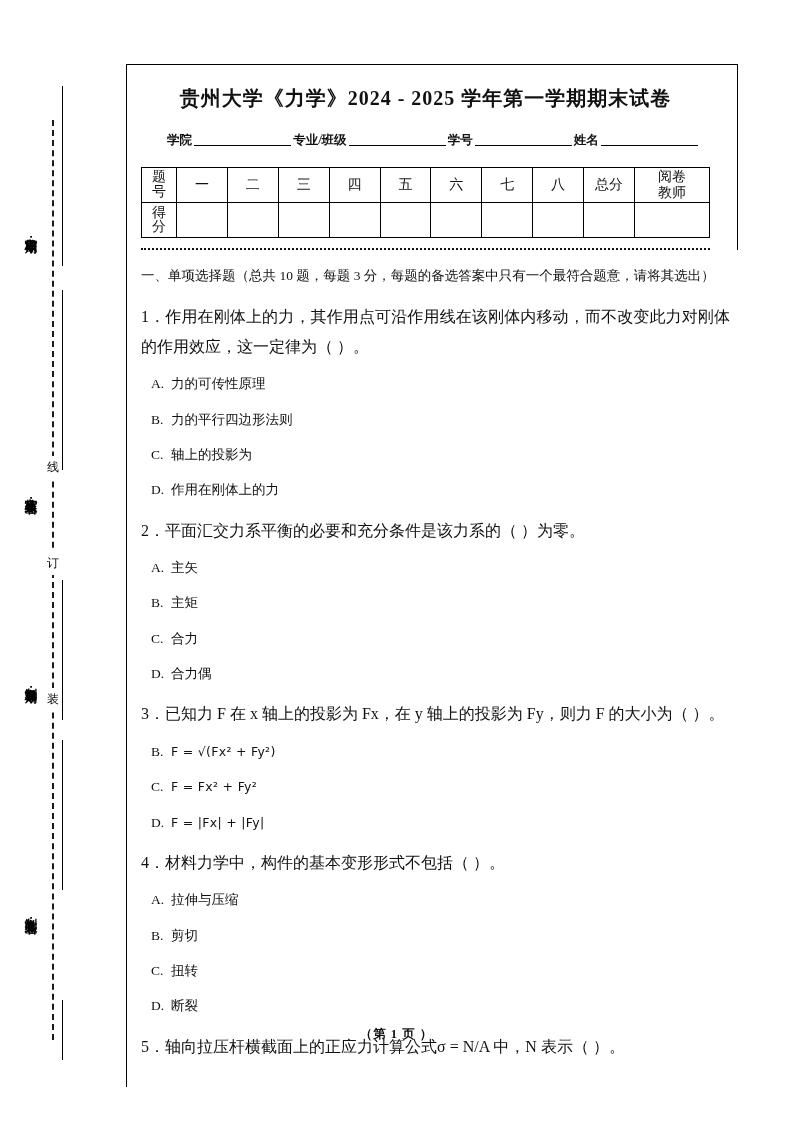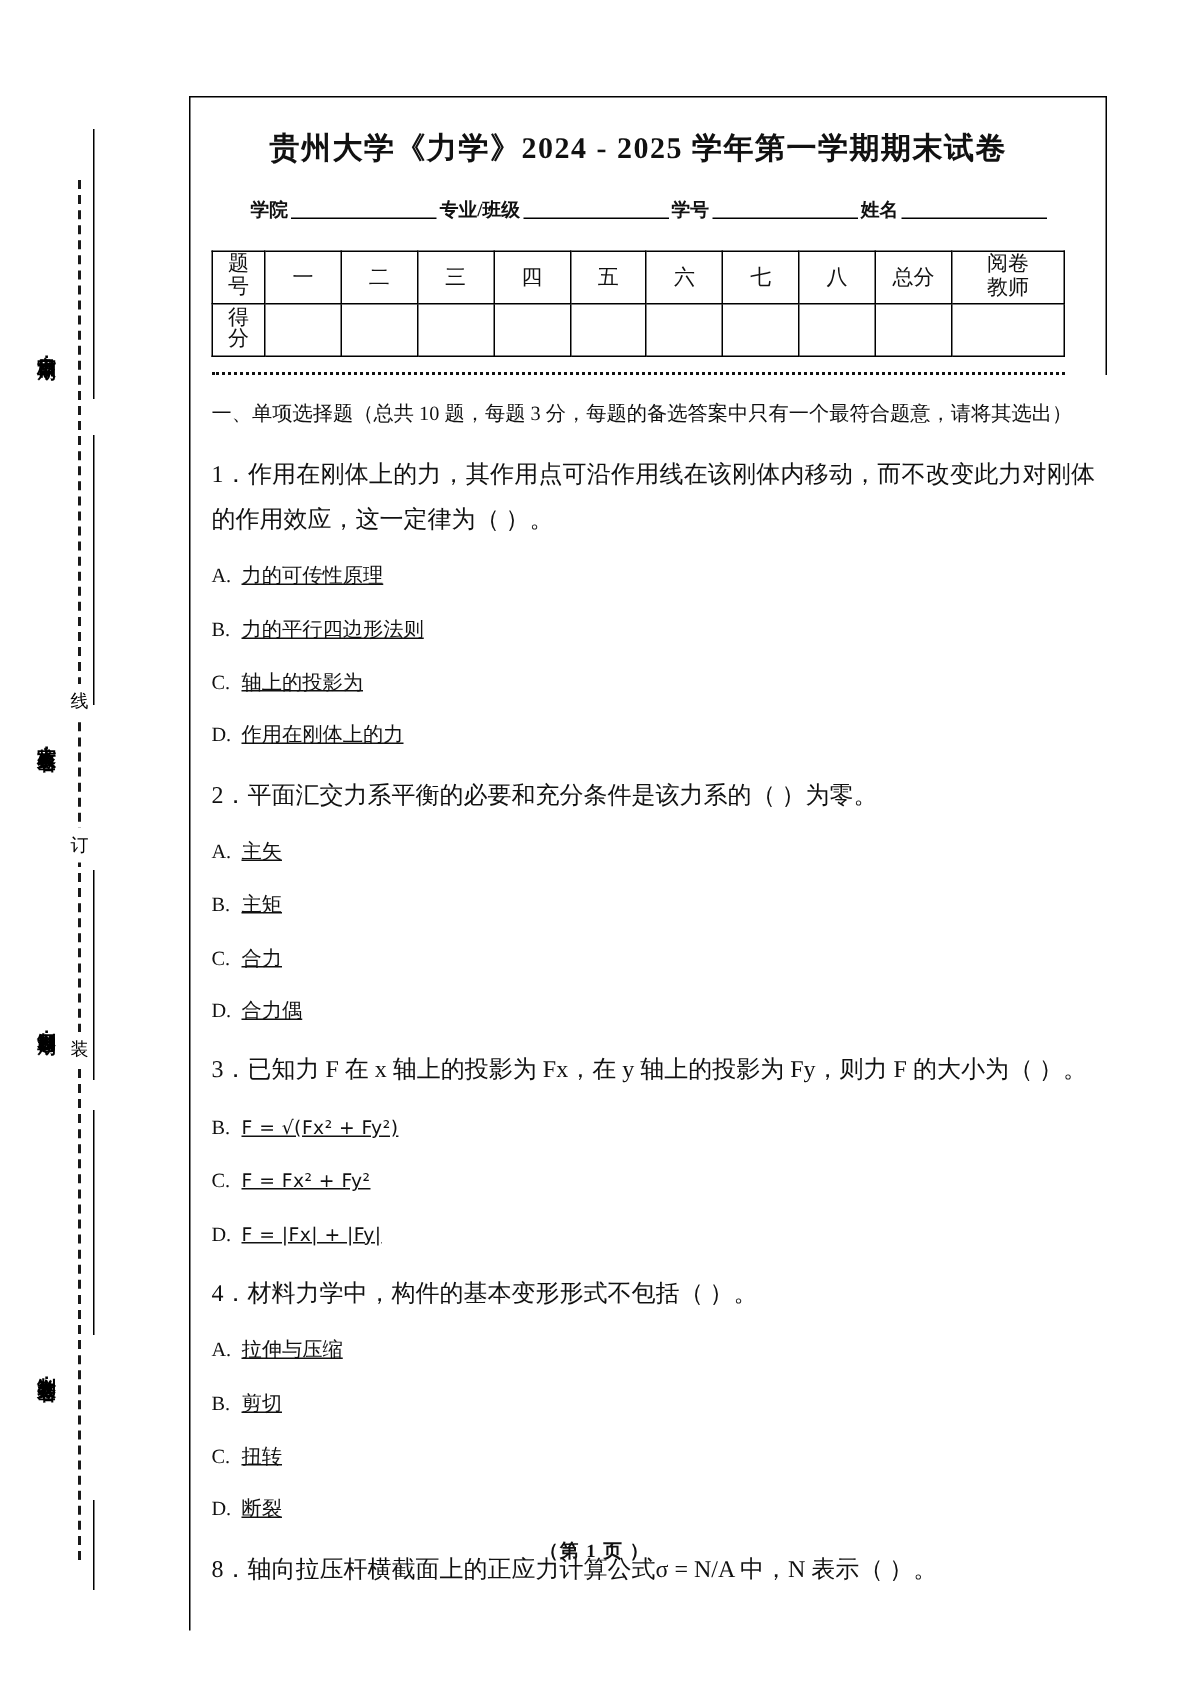--- a/index.html
+++ b/index.html
@@ -155,22 +155,21 @@
   }
   .qstem {
     font-size: 16px;
     line-height: 1.85;
     margin: 13px 0 6px 0;
     text-align: justify;
   }
   .opt {
     font-size: 13.5px;
     line-height: 1.8;
-    margin: 11px 0 11px 0;
-    text-decoration: underline;
+    margin: 11px 0 11px 10px;
   }
   .opt .ltr { display: inline-block; min-width: 20px; }
   .mono-ish {
     font-family: "DejaVu Sans", "Liberation Sans", sans-serif;
     font-size: 12.5px;
     letter-spacing: .3px;
   }
   .footer {
     position: absolute;
     left: 0;
@@ -310,17 +309,17 @@
     <div class="opt">
       <span class="ltr">B.</span><span>剪切</span>
     </div>
     <div class="opt">
       <span class="ltr">C.</span><span>扭转</span>
     </div>
     <div class="opt">
       <span class="ltr">D.</span><span>断裂</span>
     </div>
 
-    <div class="qstem">8．轴向拉压杆横截面上的正应力计算公式σ = N/A 中，N 表示（   ）。</div>
+    <div class="qstem">5．轴向拉压杆横截面上的正应力计算公式σ = N/A 中，N 表示（   ）。</div>
   </div>
 </div>
 
 <div class="footer">（第 1 页 ）</div>
 
 </body></html>

